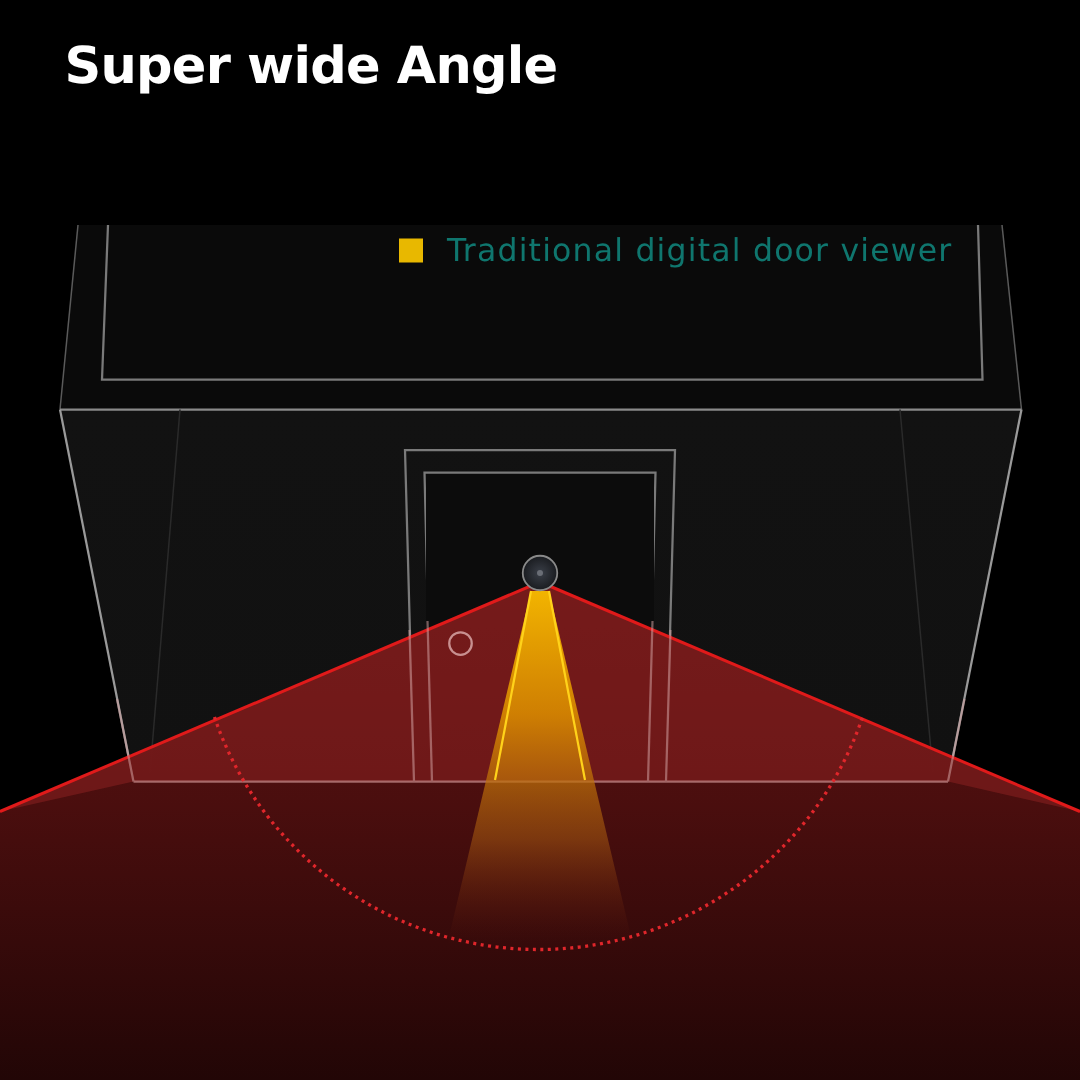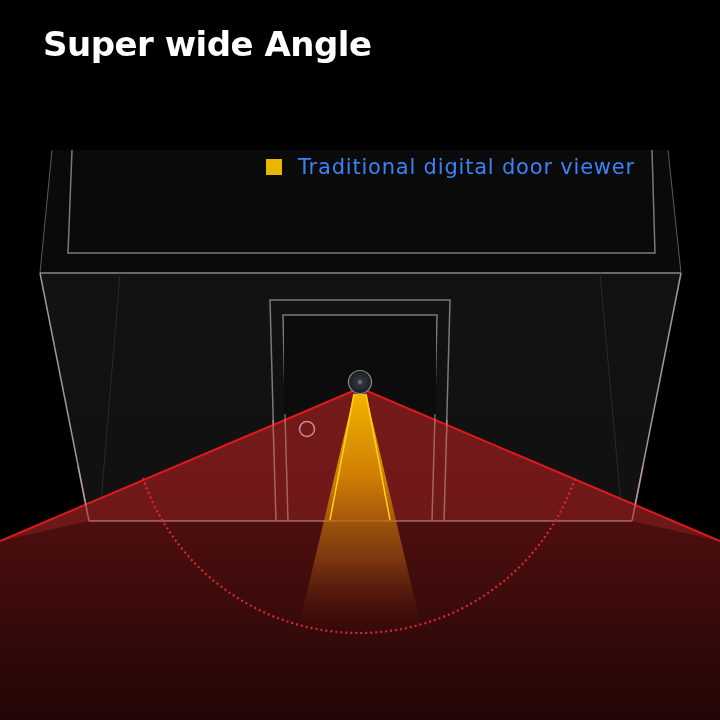--- a/index.html
+++ b/index.html
@@ -95,16 +95,16 @@
       <circle cx="360" cy="382" r="11.5" fill="url(#lensGrad)" stroke="#8a8a8a" stroke-width="1.2"></circle>
       <circle cx="360" cy="382" r="2" fill="#6a6e76"></circle>
     </g>
   </svg>
 
   <div class="title">Super wide Angle</div>
 
   <div class="legend">
     <div class="legend-item">
       <span class="legend-swatch" style="background:#e8b800;"></span>
-      <span class="legend-label" style="color:#3b82f6;">Traditional digital door viewer</span>
+      <span class="legend-label" style="color:#0f766e;">Traditional digital door viewer</span>
     </div>
   </div>
 </div>
 
 </body></html>

